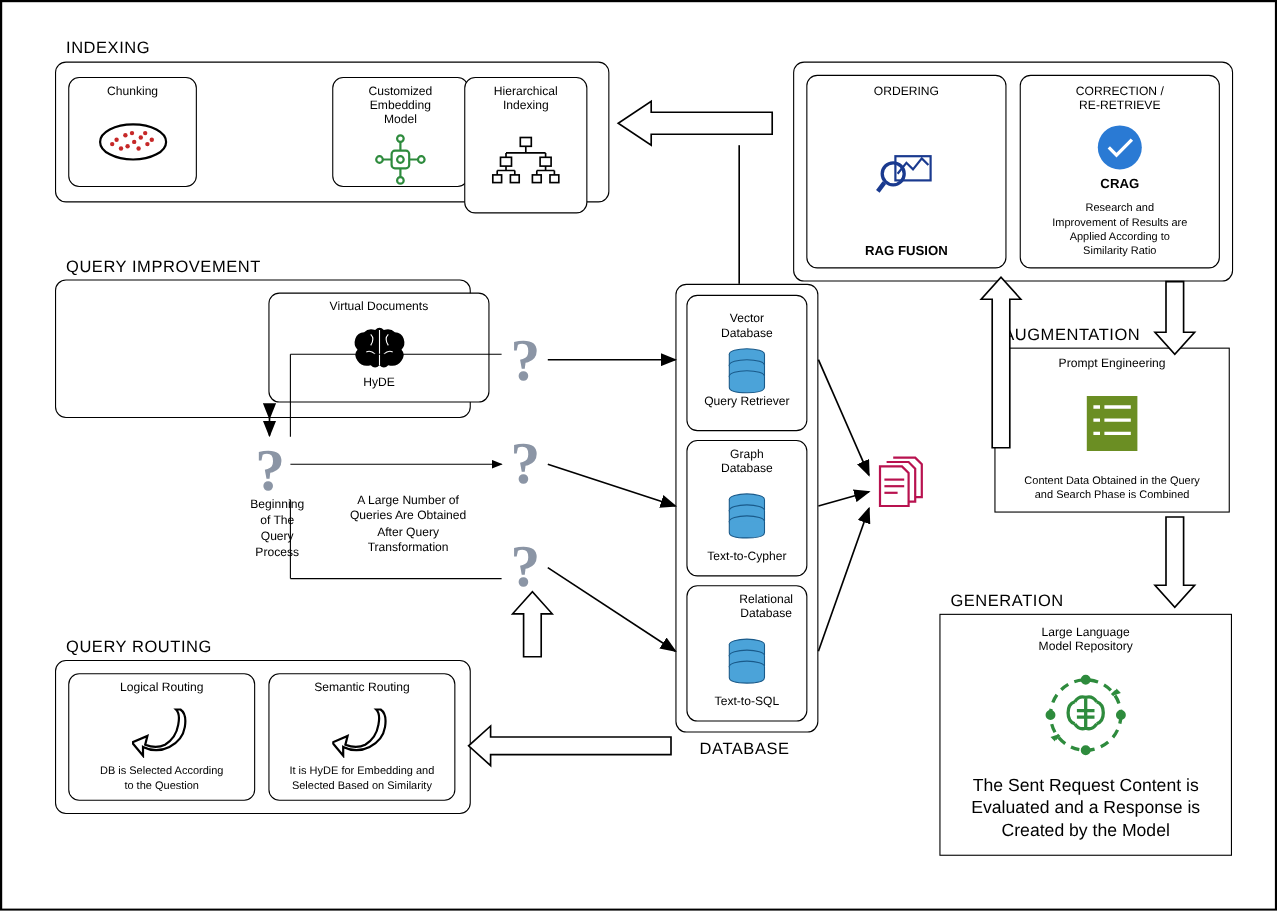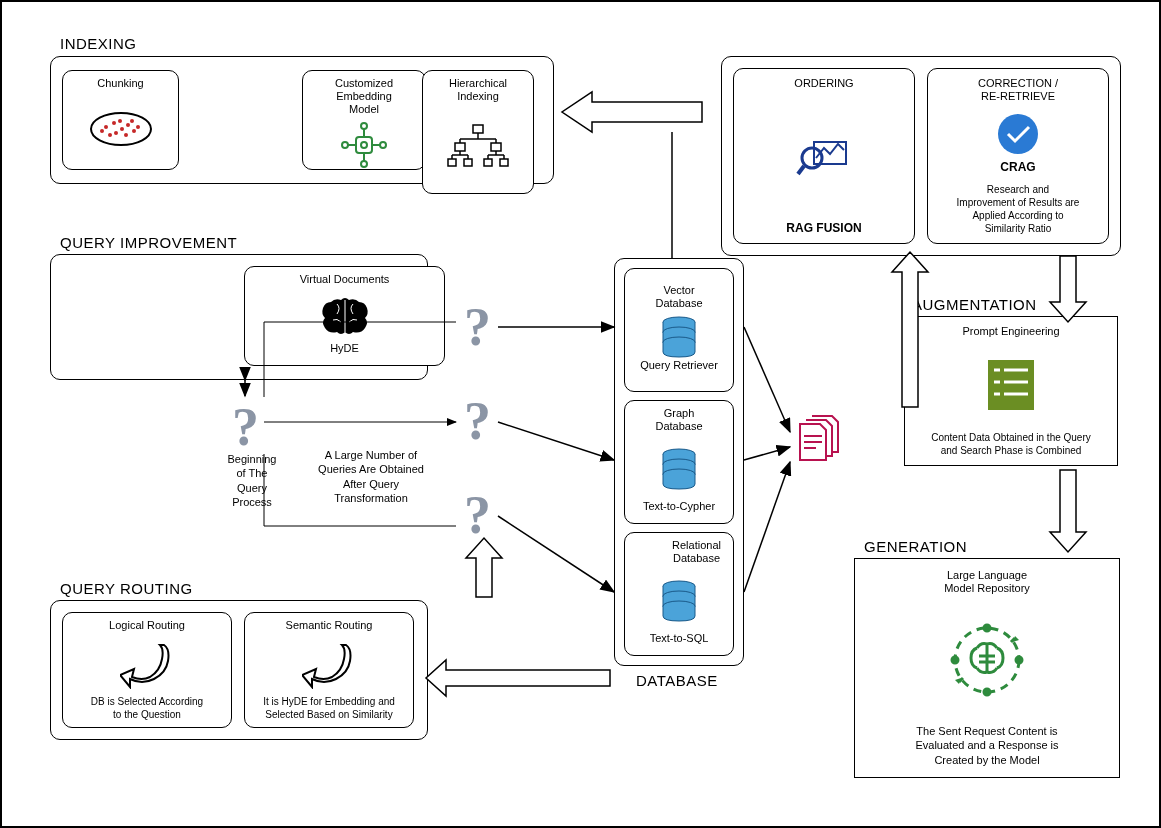--- a/index.html
+++ b/index.html
@@ -256,21 +256,21 @@
       <path d="M32 30 Q26 32 26 40 Q26 48 32 50 M52 30 Q58 32 58 40 Q58 48 52 50 M32 30 Q36 24 42 26 Q48 24 52 30 M32 50 Q36 56 42 54 Q48 56 52 50 M42 26 L42 54 M34 38 L50 38 M34 44 L50 44"></path>
       <circle cx="42" cy="10" r="3" fill="#2e8b3d"></circle>
           <circle cx="74" cy="42" r="3" fill="#2e8b3d"></circle>
           <circle cx="42" cy="74" r="3" fill="#2e8b3d"></circle>
           <circle cx="10" cy="42" r="3" fill="#2e8b3d"></circle>
       <path d="M70 20 L66 24 M14 64 L18 60" stroke-width="3"></path>
       <polygon points="70,18 74,22 68,24" fill="#2e8b3d" stroke="none"></polygon>
       <polygon points="14,66 10,62 16,60" fill="#2e8b3d" stroke="none"></polygon>
     </g>
   </svg>
-  <div class="sublabel" style="white-space:pre-line; font-size:11px;">The Sent Request Content is
+  <div class="sublabel" style="white-space:pre-line; font-size:16px;">The Sent Request Content is
 Evaluated and a Response is
 Created by the Model</div>
 </div>
 
 <svg class="arrow-svg" style="left:0; top:0;" width="1161" height="828">
   <defs>
     <marker id="ah" markerWidth="10" markerHeight="8" refX="9" refY="4" orient="auto">
           <path d="M0,0 L10,4 L0,8 Z" fill="#000"></path>
         </marker>
     <marker id="ahopen" markerWidth="18" markerHeight="14" refX="16" refY="7" orient="auto">

